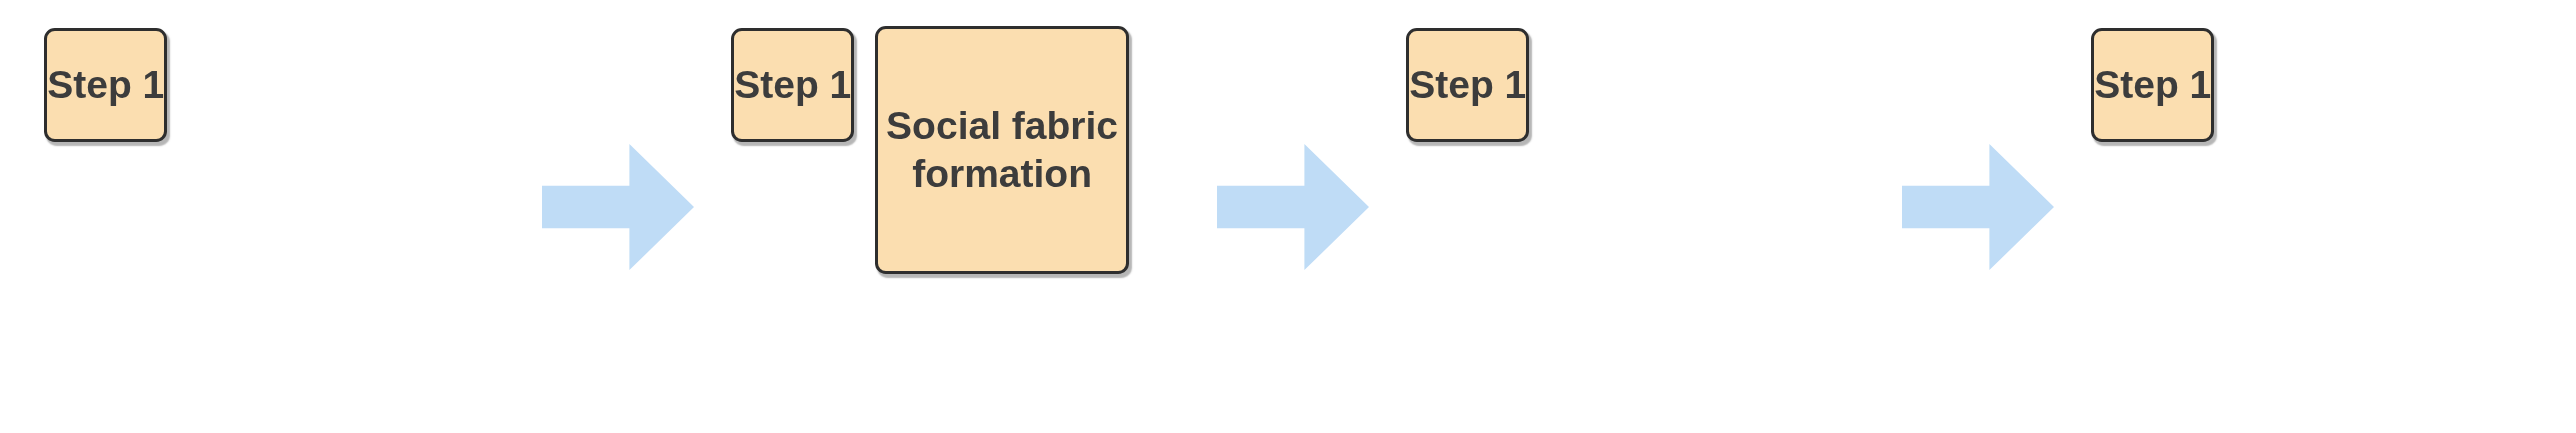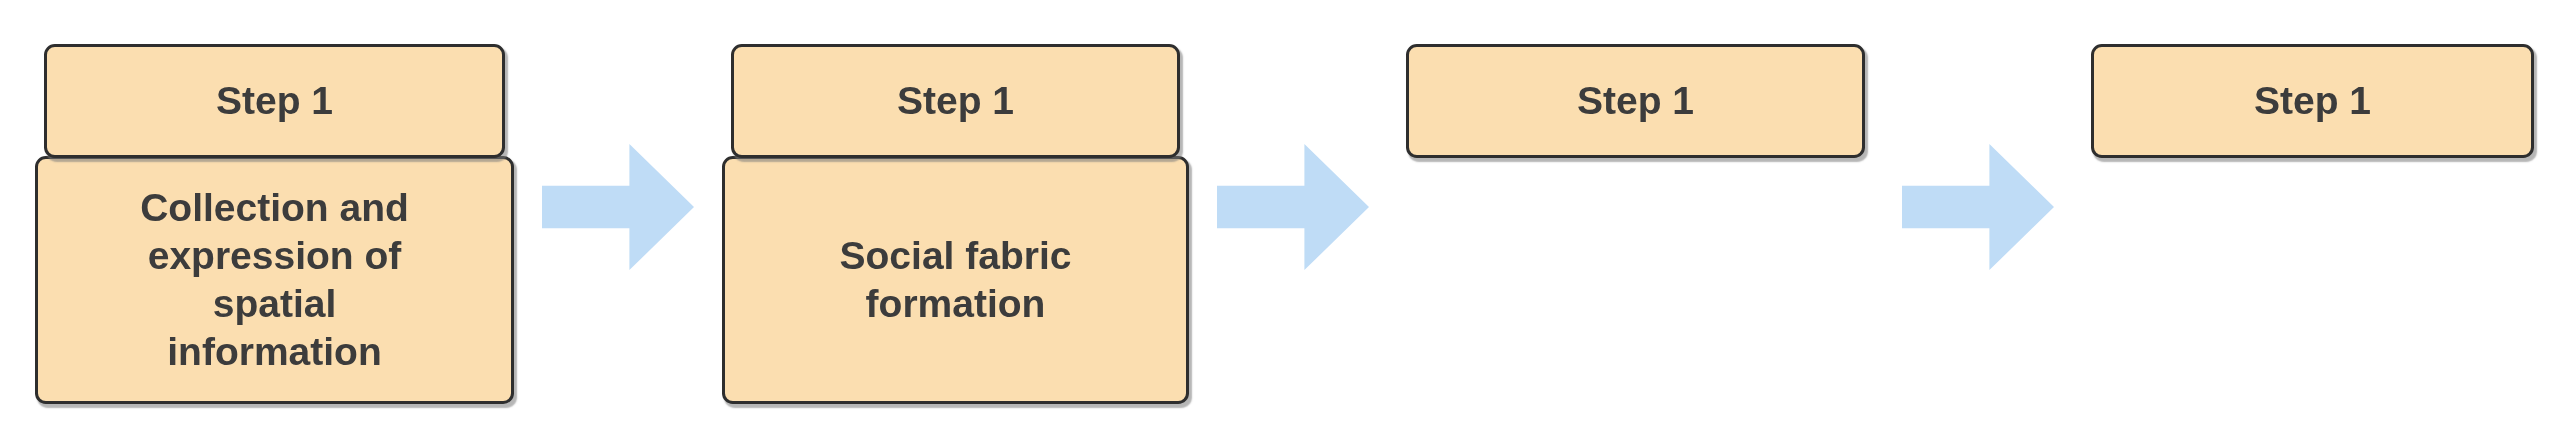--- a/index.html
+++ b/index.html
@@ -16,22 +16,23 @@
     display: flex;
     align-items: flex-start;
     overflow: hidden;
   }
   .spacer-left  { flex: 0 0 35px; height: 0.8px; }
   .spacer-right { flex: 0 0 33px; height: 0.8px; }
 
   .step-group {
     flex: 0 0 auto;
     display: flex;
-    flex-direction: column;
-    margin-top: 44px;
+    flex-direction: row;
+    margin-top: 28px;
+    gap: 12px;
   }
   .w1 { width: 479px; }
   .w2 { width: 467px; }
   .w3 { width: 477px; }
   .w4 { width: 461px; }
 
   .step-header {
     box-sizing: border-box;
     height: 114px;
     margin: 0 9.2px;
@@ -94,26 +95,20 @@
 </head>
 <body>
 
 <div class="canvas">
   <div class="spacer-left"></div>
 
   <div class="step-group w1">
     <div class="step-header">
       <span class="step-header-label">Step 1</span>
     </div>
-    <div class="step-body">
-      <span class="step-body-label">Collection and
-expression of
-spatial
-information</span>
-    </div>
   </div>
 
   <div class="arrow-gap">
     <svg class="arrow-right-icon" viewBox="0 0 200 166" xmlns="http://www.w3.org/2000/svg">
       <polygon points="0,55 115,55 115,0 200,83 115,166 115,111 0,111"></polygon>
     </svg>
   </div>
 
   <div class="step-group w2">
     <div class="step-header">

